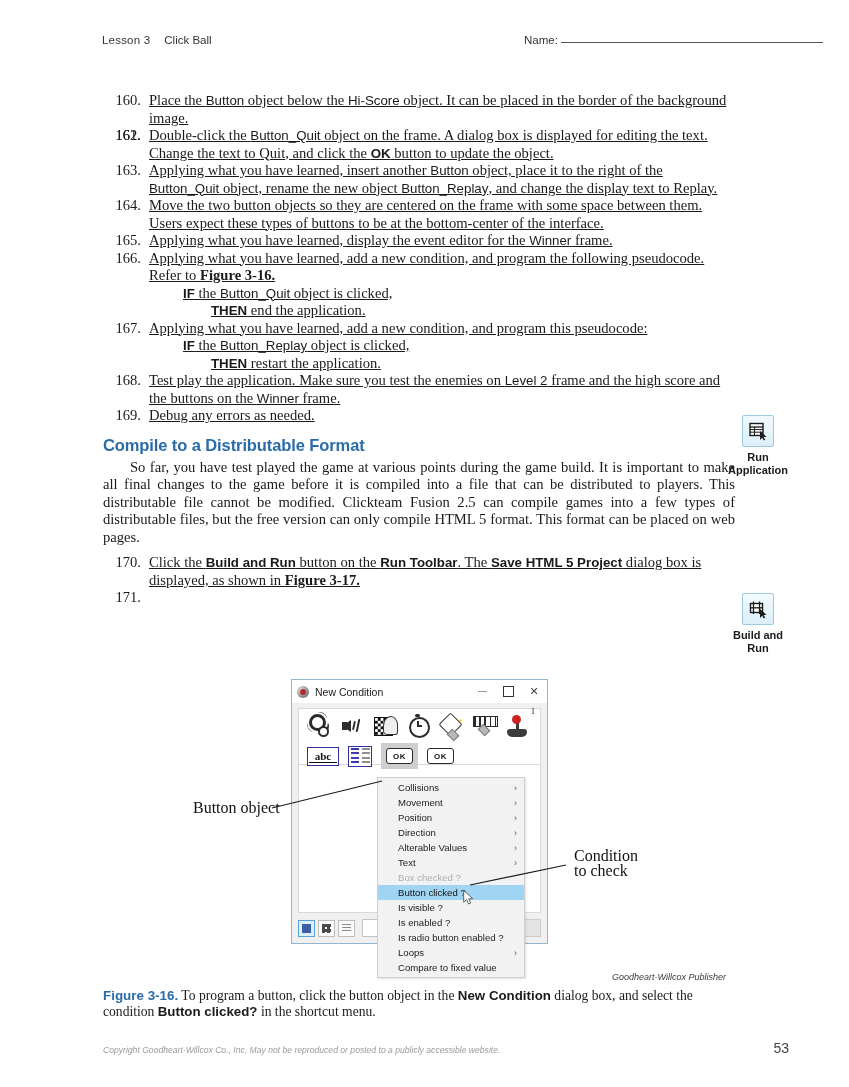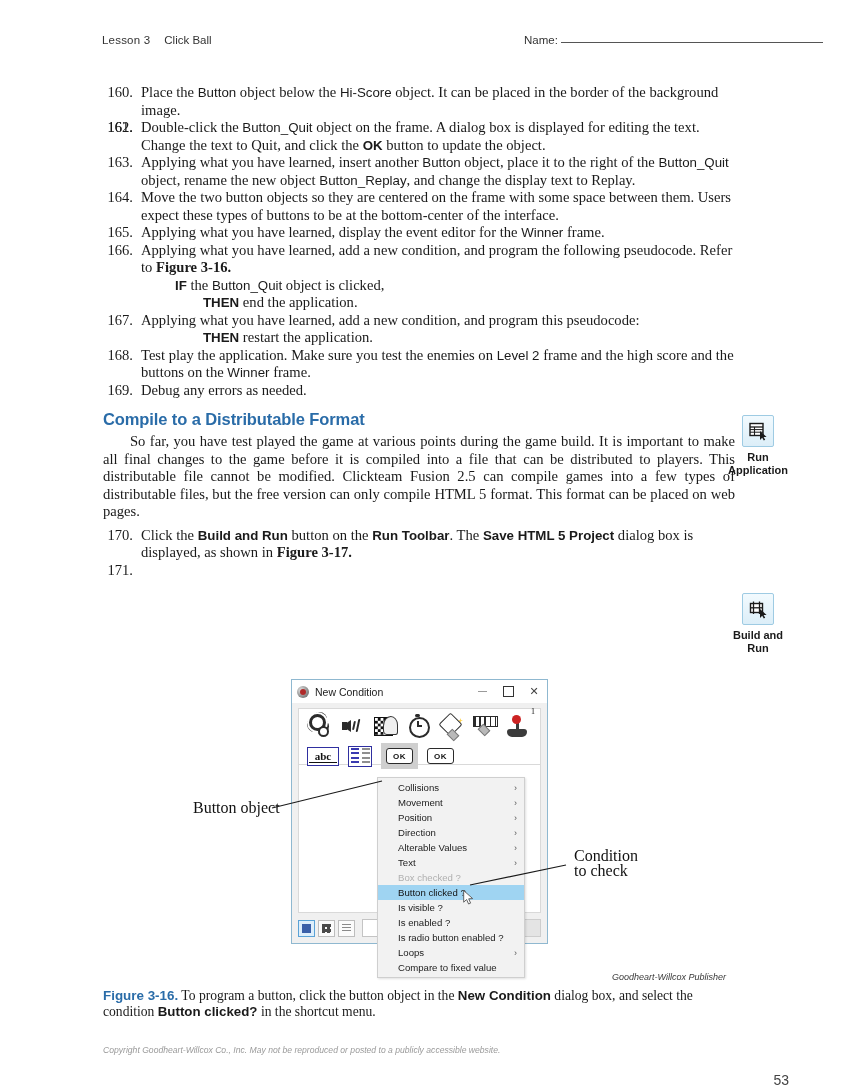--- a/index.html
+++ b/index.html
@@ -46,23 +46,24 @@
 
   
   .content {
     position: absolute;
     top: 84px;
     left: 103px;
     width: 632px;
   }
 
   ol.steps {
-    margin: 0;
+    margin: 8px;
     padding: 0;
     list-style: none;
+    text-decoration: underline;
   }
   ol.steps li {
     position: relative;
     padding-left: 38px;
     font-size: 14.6px;
     line-height: 17.5px;
     margin-bottom: 0px;
     text-align: left;
   }
   ol.steps li .num {
@@ -464,21 +465,20 @@
     color: #9a9a9a;
     font-style: italic;
   }
   .folio {
     position: absolute;
     right: 60px;
     top: 1040px;
     font-family: "Liberation Sans", sans-serif;
     font-size: 14px;
     color: #444;
-    margin-top: 32px;
   }
 </style>
 </head>
 <body>
 
 <div class="runhead">
   <span class="lesson">Lesson 3</span>
   <span class="lessontitle">Click Ball</span>
   <span class="nameline">
     <span>Name:</span><span class="rule"></span>
@@ -499,20 +499,21 @@
     <li><span class="num">164.</span><span>Move the two button objects so they are centered on the frame with some space between them. Users expect these types of buttons to be at the bottom-center of the interface.</span></li>
 
     <li><span class="num">165.</span><span>Applying what you have learned, display the event editor for the <span class="sans">Winner</span> frame.</span></li>
 
     <li><span class="num">166.</span><span>Applying what you have learned, add a new condition, and program the following pseudocode. Refer to <span class="b">Figure 3-16.</span></span>
       <div class="pseudo"><span class="bsans">IF</span> the <span class="sans">Button_Quit</span> object is clicked,</div>
       <div class="pseudo deep"><span class="bsans">THEN</span> <span>end the application.</span></div>
     </li>
 
     <li><span class="num">167.</span><span>Applying what you have learned, add a new condition, and program this pseudocode:</span>
+      <div class="pseudo"><span class="bsans">IF</span> the <span class="sans">Button_Replay</span> object is clicked,</div>
       <div class="pseudo deep"><span class="bsans">THEN</span> <span>restart the application.</span></div>
     </li>
 
     <li><span class="num">168.</span><span>Test play the application. Make sure you test the enemies on <span class="sans">Level 2</span> frame and the high score and the buttons on the <span class="sans">Winner</span> frame.</span></li>
 
     <li><span class="num">169.</span><span>Debug any errors as needed.</span></li>
   </ol>
 
   <h2 class="section">Compile to a Distributable Format</h2>
 

